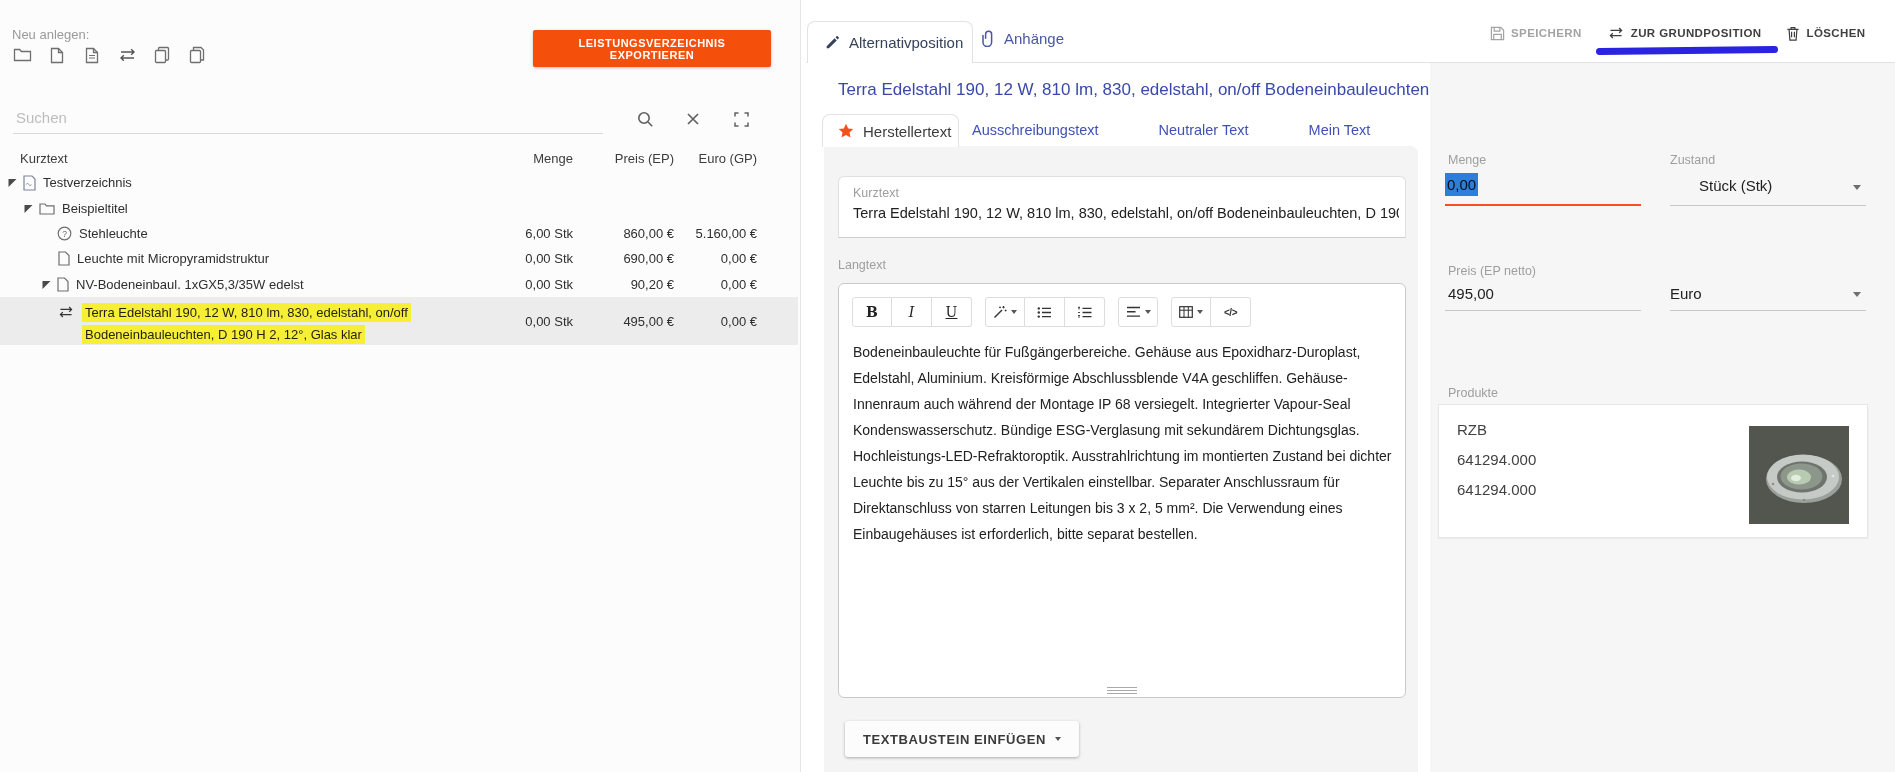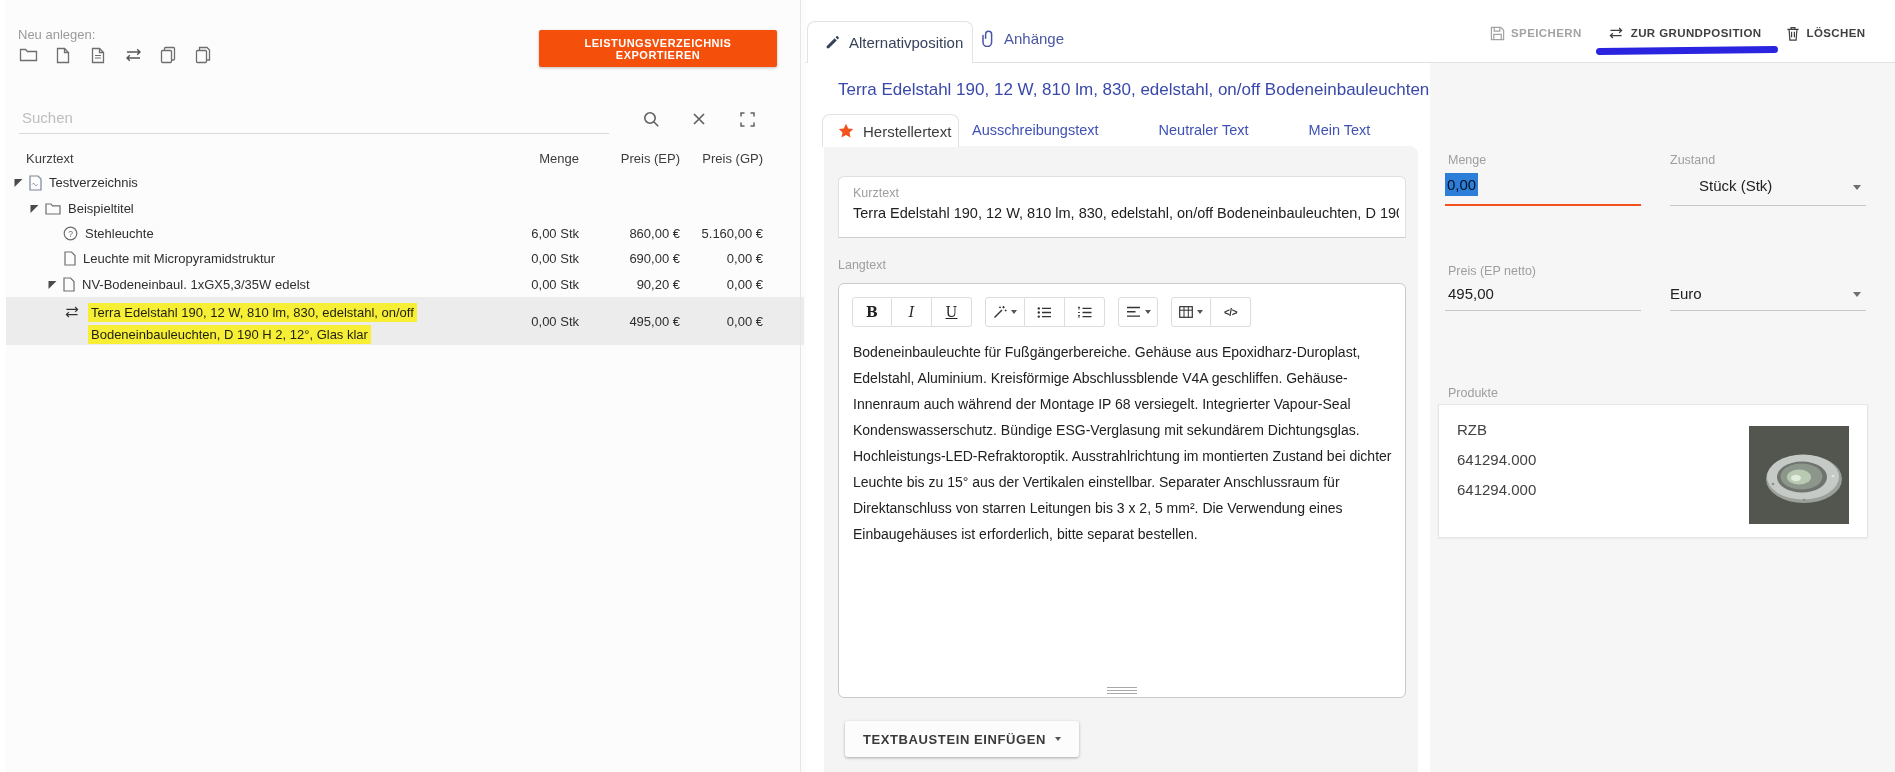--- a/index.html
+++ b/index.html
@@ -2,21 +2,21 @@
 <html lang="de"><head>
 <meta charset="utf-8">
 <style>
   html,body{margin:0;padding:0;background:#fff;}
   body{font-family:"Liberation Sans",sans-serif;}
   .app{position:relative;width:1895px;height:772px;overflow:hidden;background:#fff;}
   .abs{position:absolute;}
   svg{display:block;}
 
   
-  .left-panel{position:absolute;left:0;top:0;width:800px;height:772px;background:#fcfcfc;margin-left:6px;}
+  .left-panel{position:absolute;left:0;top:0;width:800px;height:772px;background:#fcfcfc;}
   .v-divider{position:absolute;left:800px;top:0;width:1px;height:772px;background:#e6e6e6;}
   .new-legend{position:absolute;left:12px;top:27px;font-size:13px;color:#9a9a9a;}
   .new-icons{position:absolute;left:11px;top:44px;display:flex;gap:13px;align-items:center;}
   .icon-btn{width:22px;height:22px;display:flex;align-items:center;justify-content:center;cursor:pointer;}
   .export-btn{position:absolute;left:533px;top:30px;width:238px;height:37px;background:#f4500c;
       border:none;border-radius:2px;color:#fff;font-family:"Liberation Sans",sans-serif;
       font-size:11px;font-weight:bold;letter-spacing:.5px;box-shadow:0 1px 3px rgba(0,0,0,.25);cursor:pointer;}
   .search-input{position:absolute;left:14px;top:103px;width:560px;height:26px;border:none;outline:none;
       background:transparent;font-family:"Liberation Sans",sans-serif;font-size:15px;color:#555;}
   .search-input::placeholder{color:#bdbdbd;}
@@ -173,21 +173,21 @@
         <svg width="15" height="15" viewBox="0 0 15 15" fill="none" stroke="#616161" stroke-width="1.5">
             <path d="M1 4.5V1h3.5M10.5 1H14v3.5M14 10.5V14h-3.5M4.5 14H1v-3.5"></path>
           </svg>
       </span>
     </div>
 
     <div class="trow thead" style="top:146px;height:24px;">
       <div class="ck">Kurztext</div>
       <div class="cm">Menge</div>
       <div class="ce">Preis (EP)</div>
-      <div class="cg">Preis (GP)</div>
+      <div class="cg">Euro (GP)</div>
       <div class="cp"></div>
     </div>
 
     <div class="trow" style="top:170px;height:25px;">
       <div class="ck" style="padding-left:8px;">
         <svg class="caret" viewBox="0 0 9 9">
             <polygon points="0.5,1 8.5,1 0.5,9" fill="#4a4a4a"></polygon>
           </svg>
         <svg class="ticon" width="13" height="16" viewBox="0 0 13 16">
             <path d="M1 1h8l3 3v11H1z" fill="none" stroke="#7a8699" stroke-width="1.2"></path>

